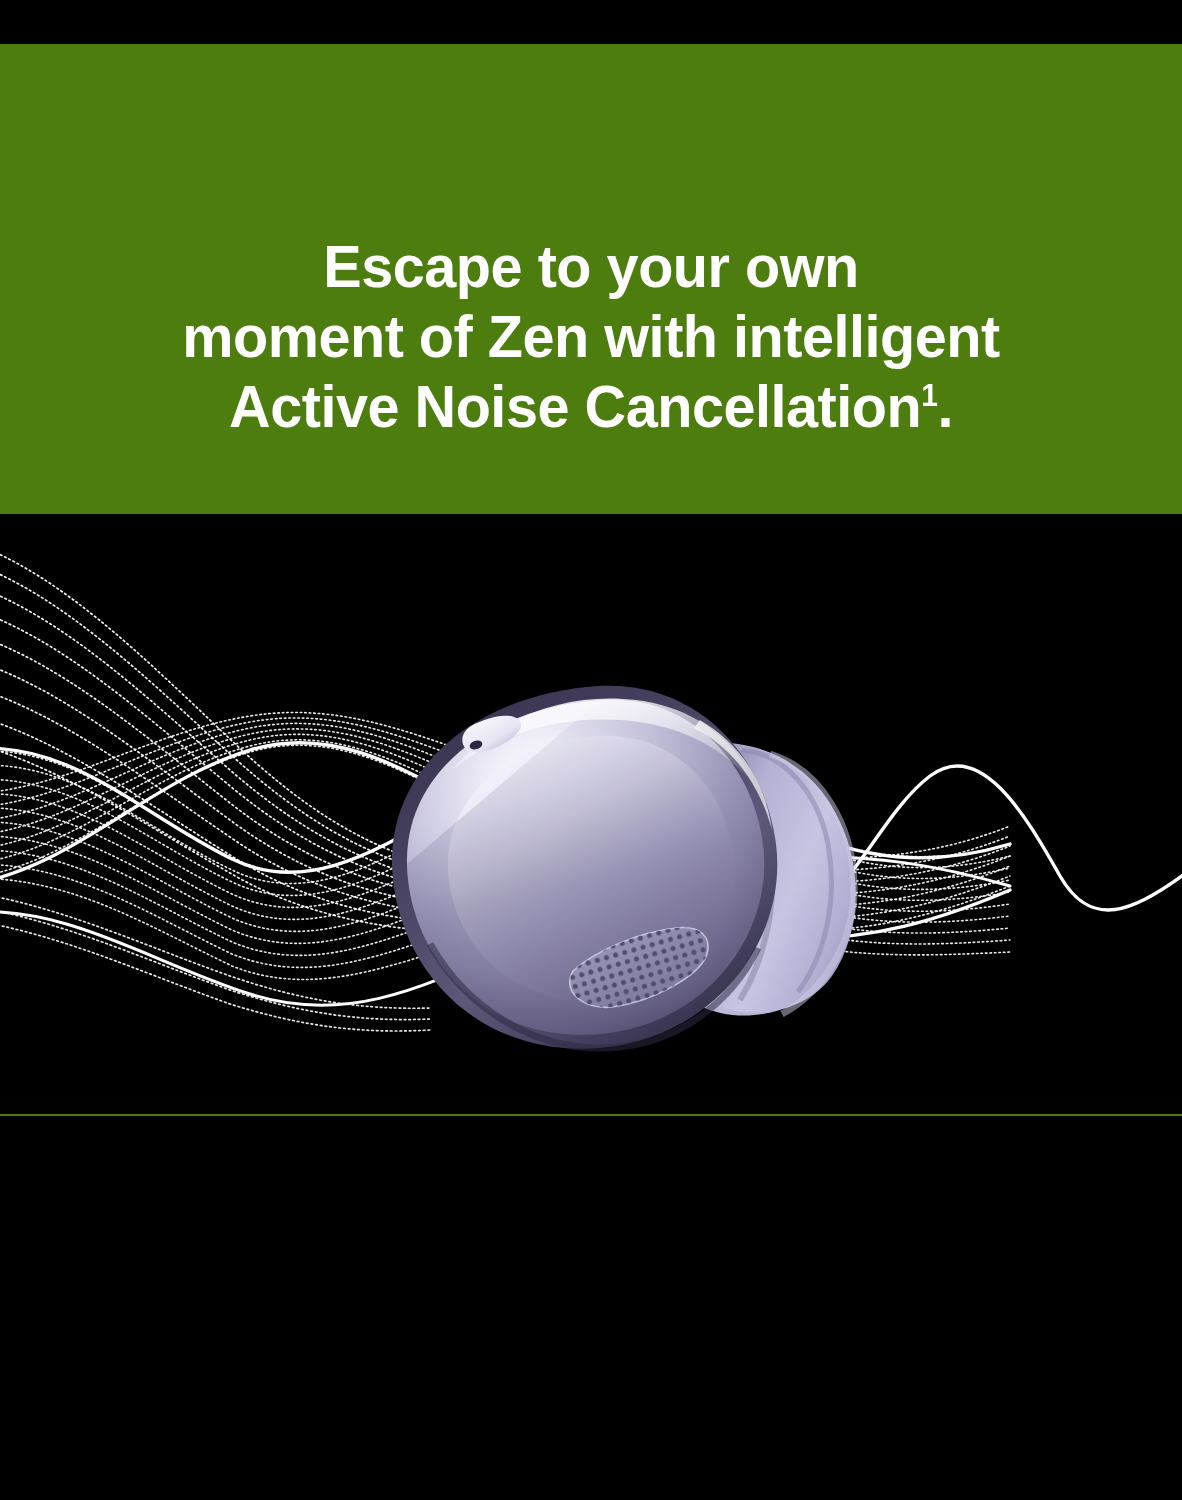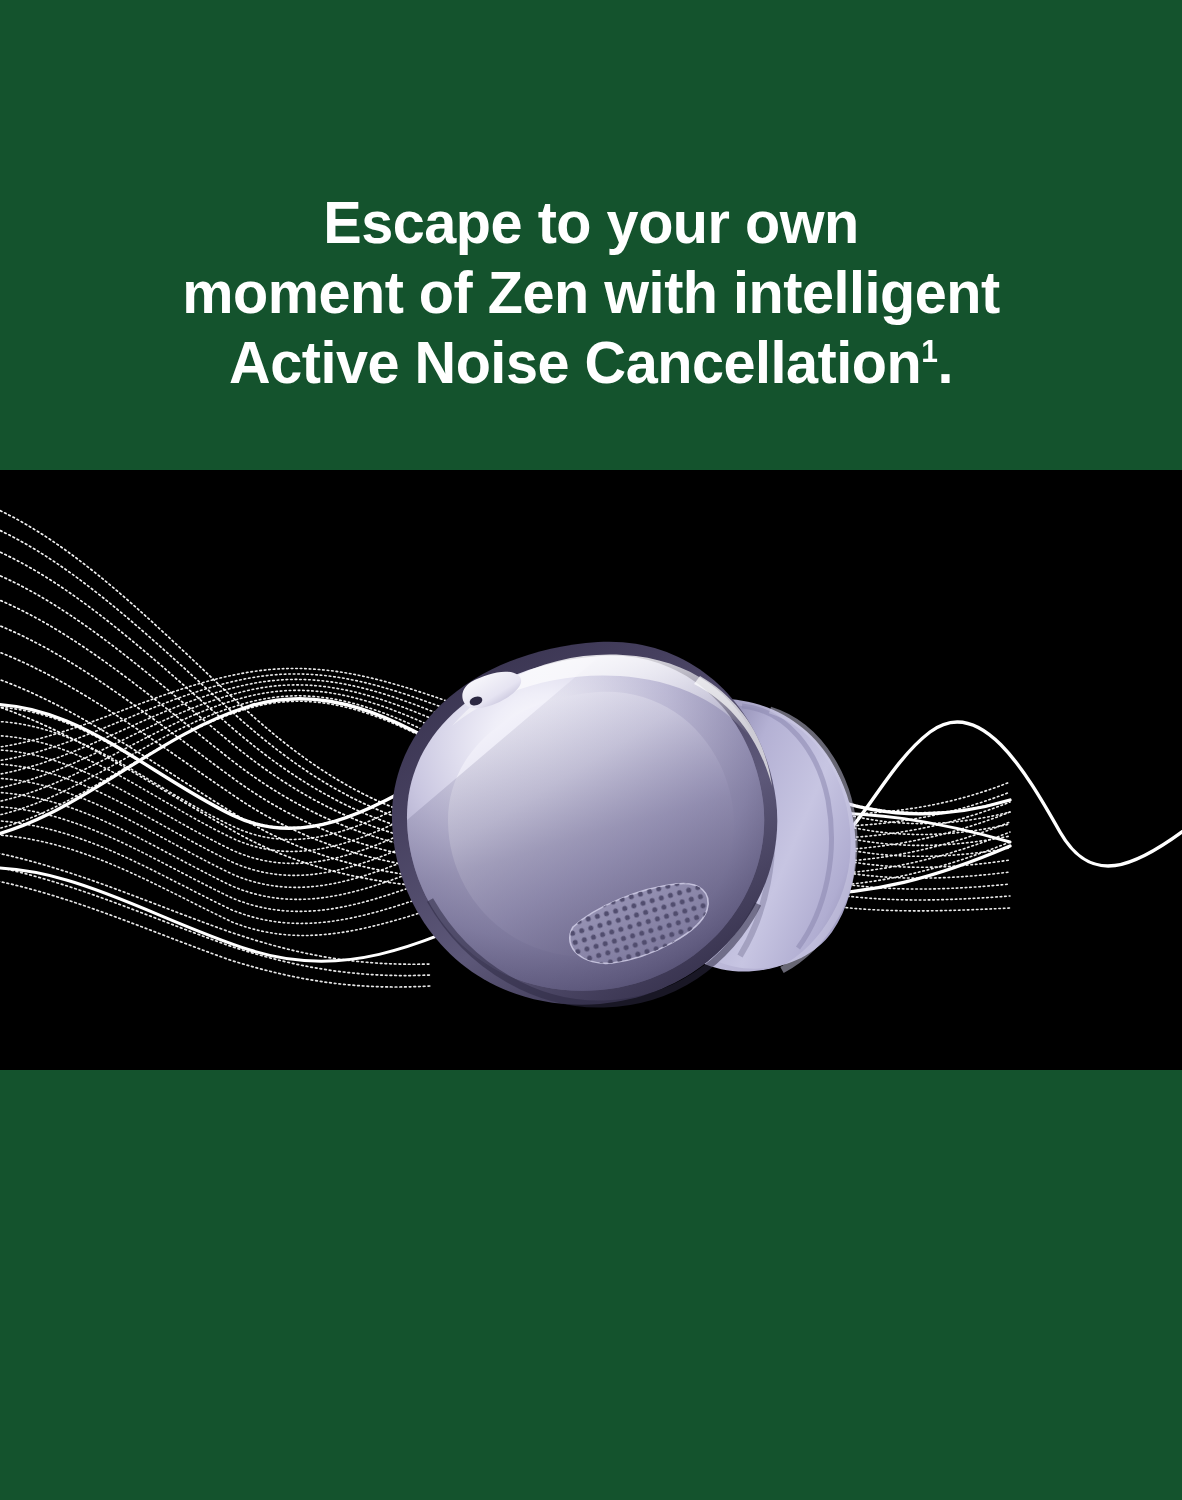--- a/index.html
+++ b/index.html
@@ -9,23 +9,24 @@
   }
   body {
     width: 1182px;
     height: 1500px;
     overflow: hidden;
     font-family: "Liberation Sans", sans-serif;
   }
   #banner {
     position: relative;
     width: 1182px;
-    height: 1500px;
-    background: #14532d;
+    height: 1072px;
+    background: #4d7c0f;
     overflow: hidden;
+    margin-top: 44px;
   }
 
   
   #headline {
     position: absolute;
     left: 0;
     top: 148px;
     width: 1182px;
     text-align: center;
     color: #ffffff;

